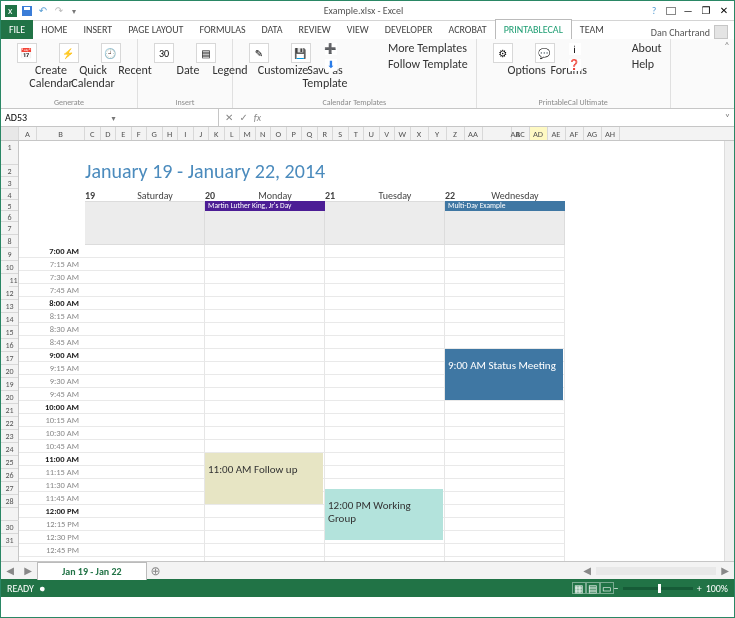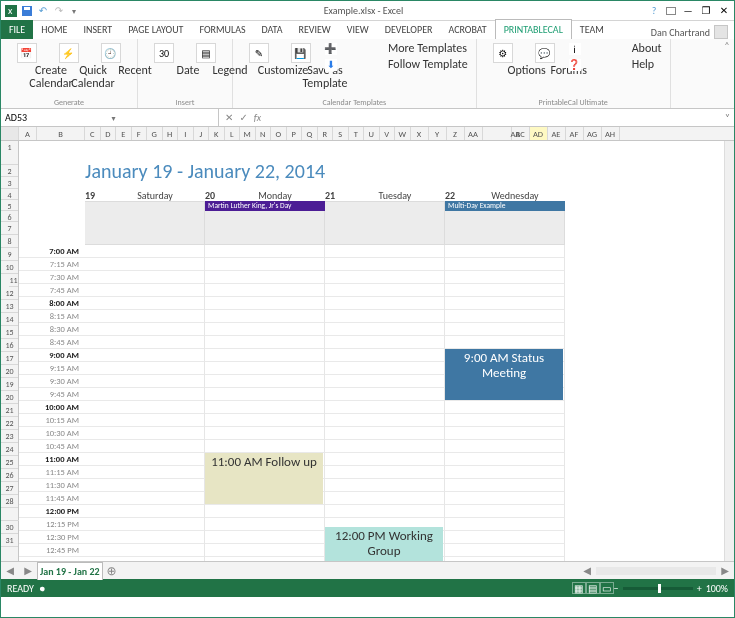--- a/index.html
+++ b/index.html
@@ -49,25 +49,25 @@
   .dayhdr{position:absolute;top:48px;height:12px;color:#444;font-size:9px;display:flex;}
   .dayn{width:20px;font-weight:700;}
   .dayw{flex:1;text-align:center;}
   .allday{position:absolute;top:60px;height:44px;background:#ececec;border:1px solid #dcdcdc;border-left:none;}
   .adlbl{position:absolute;top:60px;height:10px;font-size:7.5px;color:#fff;padding-left:3px;line-height:10px;}
   .timecol{position:absolute;left:0;top:104px;width:66px;}
   .timecol div{height:13px;text-align:right;padding-right:6px;color:#888;font-size:8.5px;border-bottom:1px solid #e9e9e9;line-height:13px;}
   .timecol div.bold{color:#222;font-weight:700;}
   .daycol{position:absolute;top:104px;}
   .daycol .slot{height:13px;border-bottom:1px solid #e9e9e9;border-right:1px solid #e6e6e6;}
-  .evt{position:absolute;font-size:13px;padding:1px 3px;color:#333;text-align:center;}
+  .evt{position:absolute;font-size:11px;padding:10px 3px;color:#333;}
   
   #sheettabs{height:18px;border-top:1px solid #c6c6c6;background:#f3f3f3;display:flex;align-items:center;font-size:9px;}
   .navbtn{width:18px;text-align:center;color:#888;cursor:pointer;}
-  .stab{padding:2px 2px;background:#fff;border:1px solid #bbb;border-bottom:none;font-weight:700;color:#217346;}
+  .stab{padding:2px 24px;background:#fff;border:1px solid #bbb;border-bottom:none;font-weight:700;color:#217346;}
   .addtab{width:18px;text-align:center;color:#888;cursor:pointer;font-size:12px;}
   .hscrl{flex:1;margin:0 6px;}
   
   #status{height:18px;background:#217346;color:#fff;display:flex;align-items:center;font-size:9px;padding:0 6px;}
   #status .sp{flex:1;}
   .zs{display:flex;align-items:center;gap:4px;}
   .ztrack{width:70px;height:3px;background:#165b37;position:relative;}
   .zthumb{position:absolute;left:50%;top:-3px;width:3px;height:9px;background:#fff;}
   .vbtn{width:14px;height:12px;border:1px solid rgba(255,255,255,.4);display:inline-flex;align-items:center;justify-content:center;}
   .vsb{position:absolute;right:0;top:0;width:10px;height:100%;background:#f0f0f0;border-left:1px solid #ddd;}
@@ -453,21 +453,21 @@
           <div class="slot"></div>
           <div class="slot"></div>
           <div class="slot"></div>
           <div class="slot"></div>
           <div class="slot"></div>
         </div>
       </div>
     <div id="events">
         <div class="evt" style="left: 426px; width: 118px; top: 208px; height: 51px; background: rgb(63, 119, 163); color: rgb(255, 255, 255);">9:00 AM  Status Meeting</div>
         <div class="evt" style="left: 186px; width: 118px; top: 312px; height: 51px; background: rgb(231, 229, 196); color: rgb(51, 51, 51);">11:00 AM  Follow up</div>
-        <div class="evt" style="left: 306px; width: 118px; top: 386px; height: 51px; background: rgb(179, 227, 220); color: rgb(51, 51, 51);">12:00 PM  Working Group</div>
+        <div class="evt" style="left: 306px; width: 118px; top: 348px; height: 51px; background: rgb(179, 227, 220); color: rgb(51, 51, 51);">12:00 PM  Working Group</div>
       </div>
     <div class="vsb"></div>
   </div>
 </div>
 
 <div id="sheettabs">
   <span class="navbtn">◀</span>
   <span class="navbtn">▶</span>
   <span class="stab">Jan 19 - Jan 22</span>
   <span class="addtab">⊕</span>

